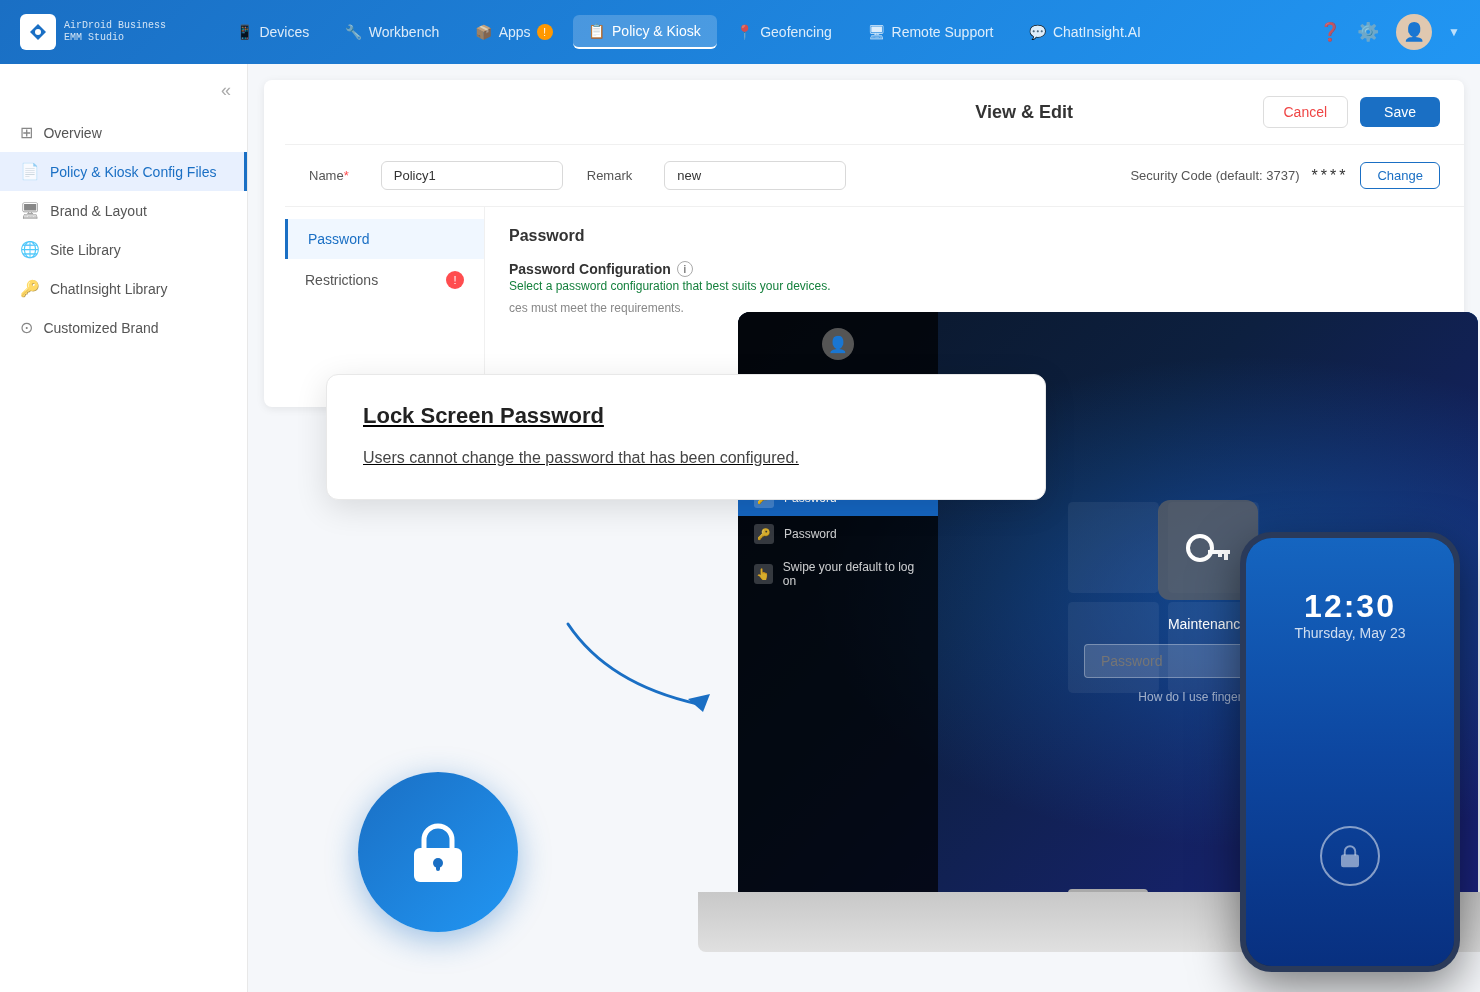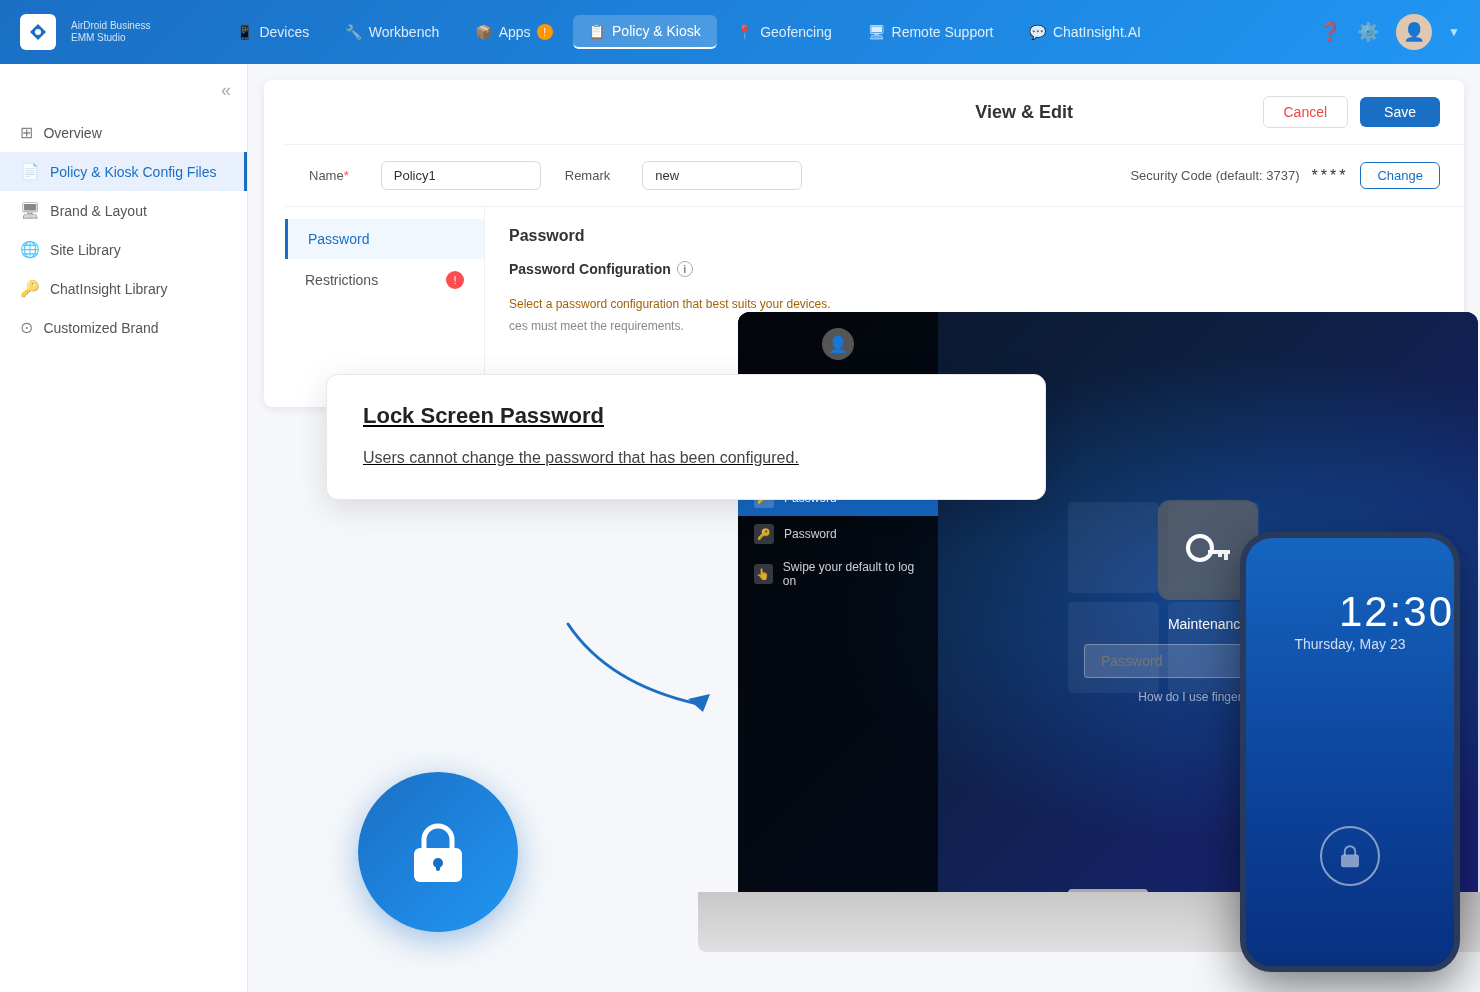--- a/index.html
+++ b/index.html
@@ -11,25 +11,26 @@
       height: 64px;
       display: flex;
       align-items: center;
       padding: 0 20px;
       position: relative;
       z-index: 10;
     }
     .logo-area {
       display: flex;
       align-items: center;
-      gap: 15px;
+      gap: 8px;
       color: white;
       font-weight: 700;
       font-size: 16px;
       min-width: 200px;
+      font-family: Liberation Mono, monospace;
     }
     .logo-icon {
       width: 36px;
       height: 36px;
       background: white;
       border-radius: 6px;
       display: flex;
       align-items: center;
       justify-content: center;
     }
@@ -192,21 +193,21 @@
       color: #555;
       margin-right: 8px;
     }
     .field-label .required { color: #ff4d4f; }
     .field-input {
       border: 1px solid #d9d9d9;
       border-radius: 6px;
       padding: 6px 12px;
       font-size: 13px;
       color: #333;
-      width: 160px;
+      width: 182px;
     }
     .security-code-area {
       display: flex;
       align-items: center;
       gap: 12px;
       margin-left: auto;
     }
     .security-label { font-size: 13px; color: #555; }
     .security-dots { font-size: 16px; color: #333; letter-spacing: 3px; }
     .btn-change {
@@ -268,22 +269,22 @@
     .config-section-title {
       font-size: 14px;
       font-weight: 600;
       color: #333;
       display: flex;
       align-items: center;
       gap: 6px;
     }
     .config-section-desc {
       font-size: 12px;
-      color: #a16207;
-      margin-top: 20px;
+      color: #15803d;
+      margin-top: 2px;
     }
     .partial-text {
       font-size: 12px;
       color: #888;
       margin-top: 8px;
     }
 
     
     .tooltip-popup {
       position: absolute;
@@ -490,25 +491,25 @@
       overflow: hidden;
       box-shadow: 0 16px 48px rgba(0,0,0,0.5);
     }
     .phone-screen {
       width: 100%;
       height: 100%;
       background: linear-gradient(180deg, #1565c0 0%, #0d47a1 50%, #083080 100%);
       position: relative;
     }
     .phone-time {
-      text-align: right;
+      text-align: center;
       padding-top: 50px;
       color: white;
-      font-size: 42px;
-      font-weight: 400;
+      font-size: 32px;
+      font-weight: 700;
       letter-spacing: 2px;
     }
     .phone-date {
       text-align: center;
       color: rgba(255,255,255,0.8);
       font-size: 14px;
     }
     .phone-lock-icon {
       position: absolute;
       bottom: 80px;

